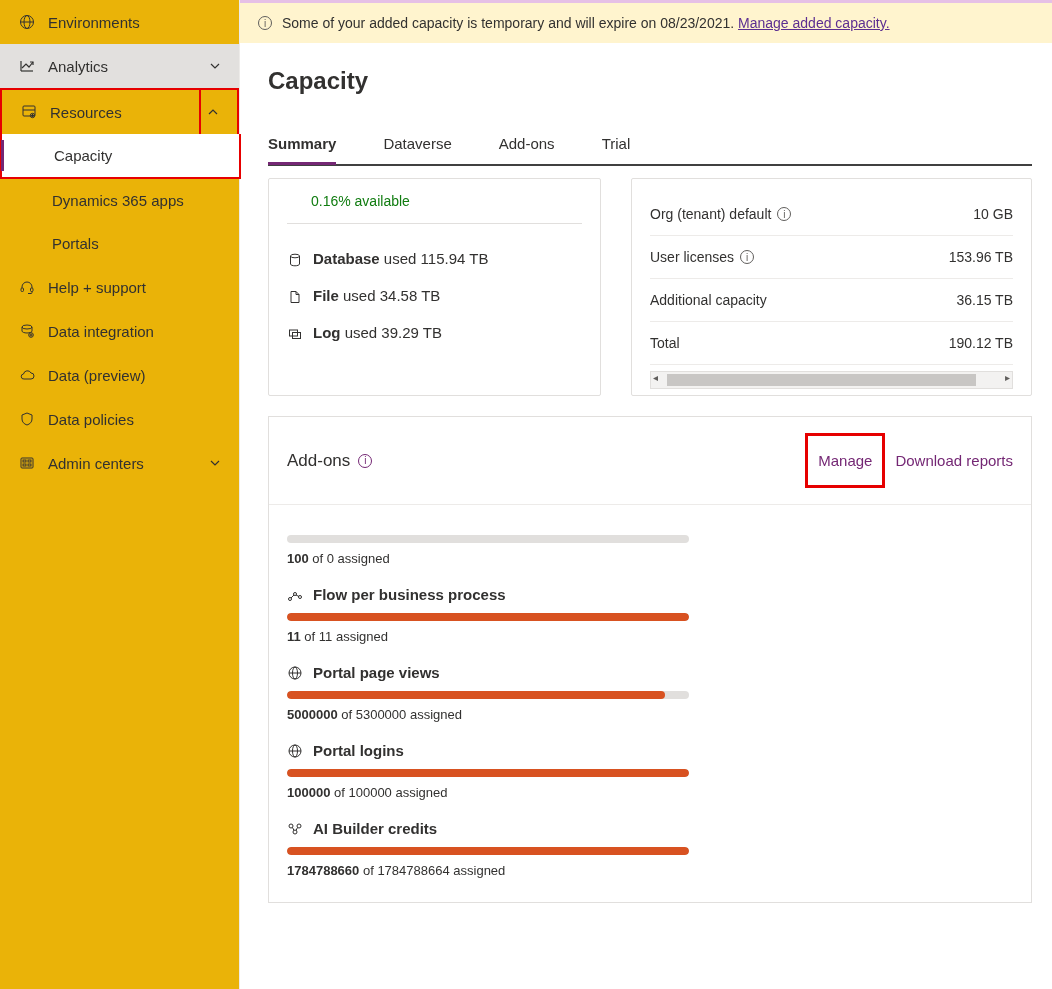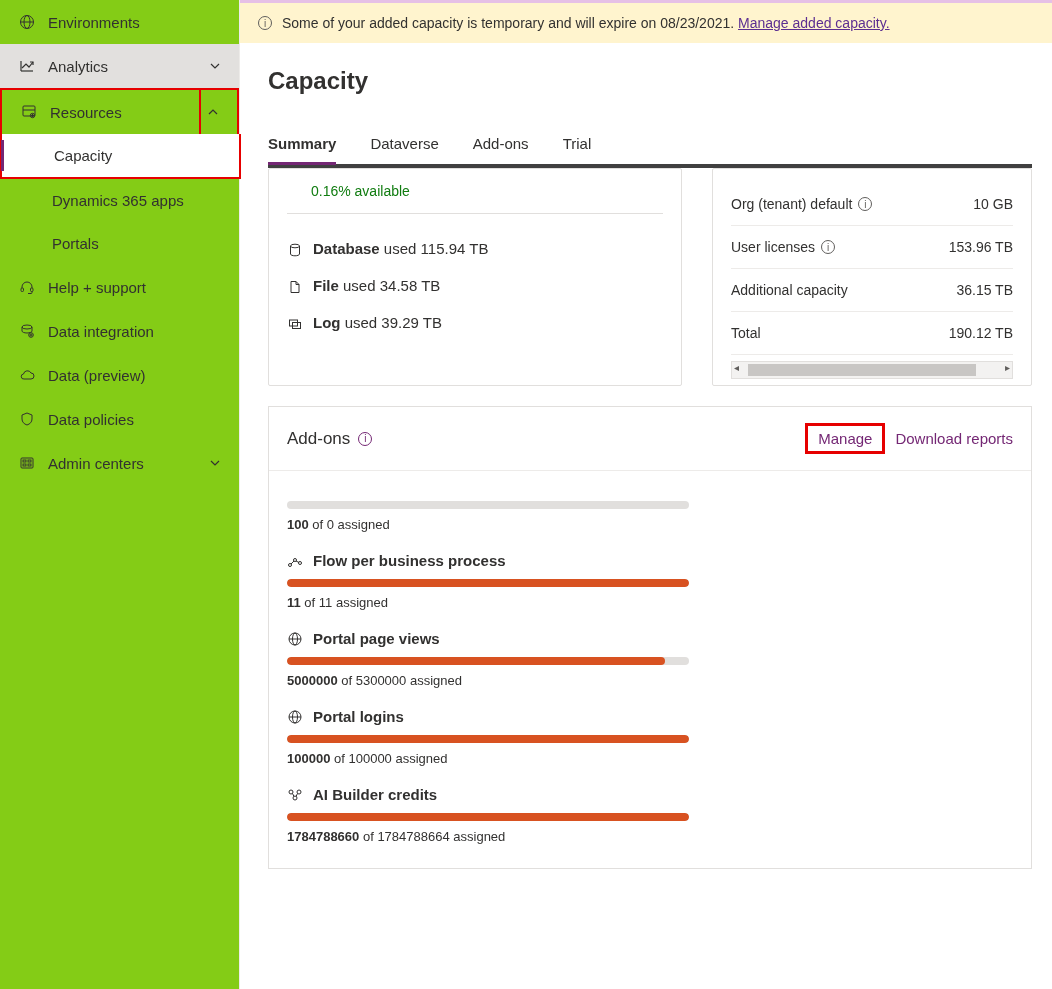--- a/index.html
+++ b/index.html
@@ -1,43 +1,43 @@
 <!DOCTYPE html>
 <html><head>
 <meta charset="utf-8">
 <style>
   * { box-sizing: border-box; margin: 0; padding: 0; }
   body { font-family: "Segoe UI", Arial, sans-serif; font-size: 14px; color: #323130; background: #fff; width: 1052px; }
   .container { display: flex; }
-  .sidebar { width: 240px; background: #84cc16; border-right: 1px solid #edebe9; min-height: 989px; }
+  .sidebar { width: 240px; background: #eab308; border-right: 1px solid #edebe9; min-height: 989px; }
   .nav-item { display: flex; align-items: center; padding: 13px 18px; cursor: pointer; position: relative; font-size: 15px; }
   .nav-item .icon { width: 18px; height: 18px; margin-right: 12px; display: inline-flex; align-items: center; justify-content: center; color: #323130; }
   .nav-item .chevron { margin-left: auto; }
   .nav-item.analytics { background: #e2e0de; }
   .nav-item.resources { border: 2px solid #e60000; border-bottom: none; }
   .nav-sub { padding-left: 52px; font-size: 15px; padding-top: 13px; padding-bottom: 13px; cursor: pointer; }
   .nav-sub.capacity { background: #fff; font-weight: 400; position: relative; border: 2px solid #e60000; border-top: none; margin-right: -2px;}
   .nav-sub.capacity::before { content:""; position:absolute; left:-1px; top:6px; bottom:6px; width:3px; background:#742774; }
   .resources-box { position: relative; }
   .right-mark { position: absolute; right: 0; top: 0; width: 40px; height: 48px; border: 2px solid #e60000; pointer-events:none; }
 
   .main { flex: 1; display: flex; flex-direction: column; }
   .banner { background: #fff4ce; padding: 12px 18px; display: flex; align-items: center; gap: 10px; font-size: 14px; border-top: 3px solid #e6c0e6;}
   .banner a { color: #5c2e91; text-decoration: underline; }
   .page { padding: 24px 20px 20px 28px; }
   h1 { font-size: 24px; font-weight: 600; margin-bottom: 30px; }
 
-  .tabs { display: flex; gap: 34px; border-bottom: 4px solid #404040; margin-bottom: 0; }
+  .tabs { display: flex; gap: 47px; border-bottom: 2px solid #404040; margin-bottom: 12px; }
   .tab { padding: 10px 0; cursor: pointer; font-size: 15px; color: #323130; }
   .tab.active { font-weight: 600; border-bottom: 3px solid #742774; margin-bottom: -1px; }
 
   .cards-row { display: flex; gap: 30px; margin-top: 0; }
   .card { border: 1px solid #e1dfdd; border-radius: 2px; padding: 14px 18px 20px 18px;  }
   .card.left { flex: 1; }
-  .card.right { width: 320px; padding-bottom:6px;}
+  .card.right { width: 401px; padding-bottom:6px;}
 
   .available { color: #107c10; font-size: 14px; padding-left: 24px; padding-bottom: 14px; border-bottom: 1px solid #e1dfdd; margin-bottom: 16px; }
   .usage-row { display: flex; align-items: flex-end; gap: 10px; padding: 10px 0; font-size: 15px; }
   .usage-row .icon { width: 16px; display:inline-flex; justify-content:center;}
   .usage-row b { font-weight: 600; }
 
   .tbl-row { display: flex; justify-content: space-between; padding: 13px 0; border-bottom: 1px solid #edebe9; font-size: 14px;}
   .tbl-row:last-of-type { border-bottom: none; }
   .tbl-row.total { font-weight: 400; }
   .tbl-row .lbl { display: flex; align-items: center; gap: 6px; color:#323130;}
@@ -45,21 +45,21 @@
   .hscroll { height: 18px; background: #f3f2f1; position: relative; margin-top:6px; border:1px solid #e1dfdd;}
   .hscroll::before{content:"◂"; position:absolute; left:2px; top:0; font-size:10px; color:#605e5c;}
   .hscroll::after{content:"▸"; position:absolute; right:2px; top:0; font-size:10px; color:#605e5c;}
   .hscroll-thumb{ position:absolute; left:16px; right:36px; top:2px; bottom:2px; background:#c8c6c4;}
 
   .addons-card { border: 1px solid #e1dfdd; margin-top: 20px; }
   .addons-header { display: flex; align-items: center; padding: 16px 18px; border-bottom: 1px solid #edebe9;}
   .addons-title { font-size: 17px; font-weight: 400; display:flex; align-items:center; gap:8px;}
   .addons-links { margin-left: auto; display: flex; align-items: center; gap: 10px; font-size: 15px; }
   .addons-links a { color: #742774; text-decoration: none; }
-  .manage-box { border: 3px solid #e60000; padding: 4px 10px; }
+  .manage-box { border: 3px solid #e60000; padding: 16px 10px; }
   .addons-body { padding: 10px 18px 24px 18px; }
   .addon { margin-top: 20px; }
   .addon-title { display: flex; align-items: center; gap: 10px; font-size: 15px; font-weight: 600; margin-bottom: 10px; color:#323130;}
   .addon-title .aicon{ width:16px; display:inline-flex;}
   .bar { height: 8px; border-radius: 4px; background: #e1dfdd; overflow: hidden; width: 402px;}
   .bar-fill { height: 100%; background: #d85221; border-radius: 4px; }
   .addon-sub { font-size: 13px; margin-top: 8px; color: #323130; }
   .addon-sub b { font-weight: 600; }
 
   svg { display:block; }

